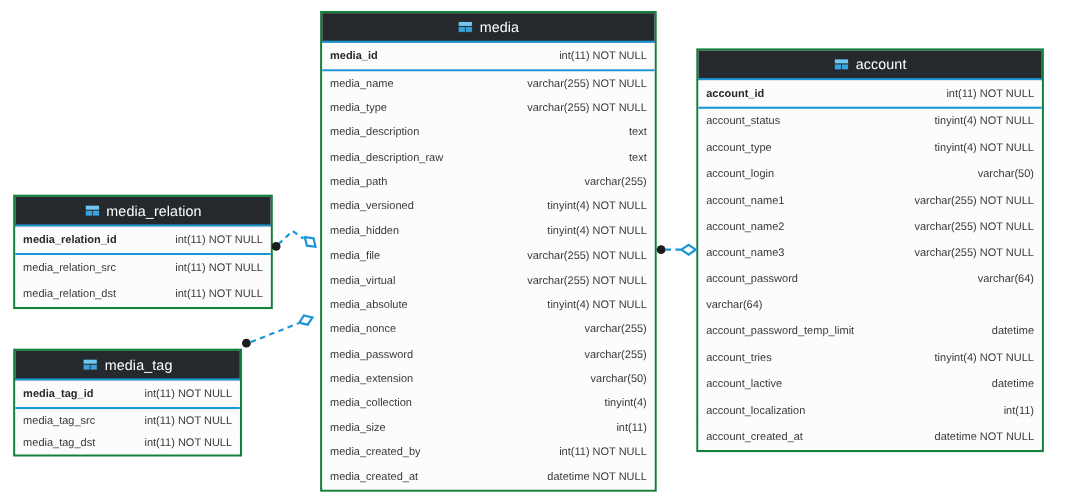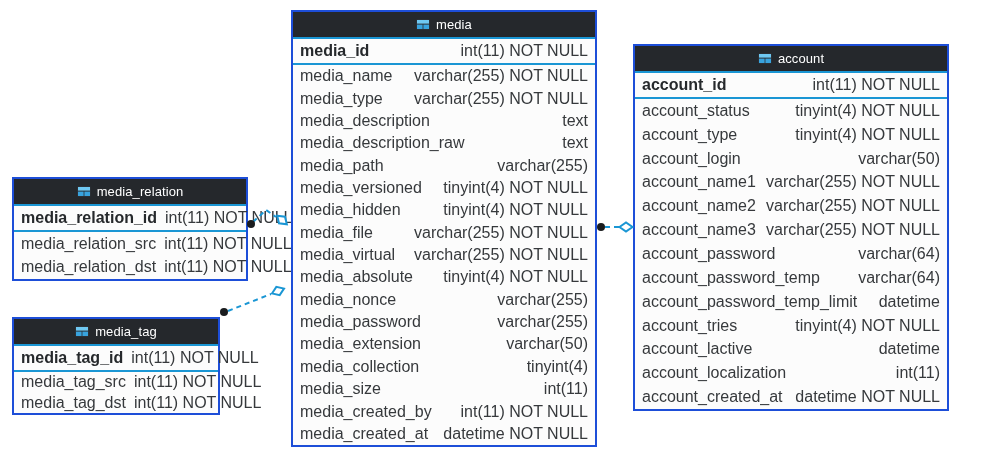--- a/index.html
+++ b/index.html
@@ -6,21 +6,21 @@
   .canvas{
     position:relative;
     width:987px;height:455px;
     background:#ffffff;
     font-family:"Liberation Sans", sans-serif;
     overflow:hidden;
   }
   .dtable{
     position:absolute;
     background:#fcfcfc;
-    border:2px solid #1d4ed8;
+    border:2px solid #15803d;
     box-sizing:border-box;
     display:flex;
     flex-direction:column;
   }
   .thead{
     flex:0 0 27px;
     box-sizing:border-box;
     background:#25282c;
     border-bottom:2px solid #1a96d4;
     color:#ffffff;
@@ -36,21 +36,21 @@
   .pkrow{
     flex:0 0 26px;
     box-sizing:border-box;
     border-bottom:2px solid #1a96d4;
   }
   .pkrow,.trow{
     display:flex;
     align-items:center;
     justify-content:space-between;
     padding:0 7px;
-    font-size:16px;
+    font-size:10px;
     color:#36393c;
     white-space:nowrap;
     background:#fcfcfc;
   }
   .pkrow .fname{font-weight:bold;color:#26292c;}
   .rows{flex:1 1 auto;display:flex;flex-direction:column;}
   .trow{flex:1 1 auto;}
   .fname{margin-right:8px;}
   .ftype{text-align:right;}
   
@@ -254,21 +254,20 @@
         </div>
         <div class="trow">
           <span class="fname">account_name3</span>
           <span class="ftype">varchar(255) NOT NULL</span>
         </div>
         <div class="trow">
           <span class="fname">account_password</span>
           <span class="ftype">varchar(64)</span>
         </div>
         <div class="trow">
-          <span class="fname">account_password_temp</span>
           <span class="ftype">varchar(64)</span>
         </div>
         <div class="trow">
           <span class="fname">account_password_temp_limit</span>
           <span class="ftype">datetime</span>
         </div>
         <div class="trow">
           <span class="fname">account_tries</span>
           <span class="ftype">tinyint(4) NOT NULL</span>
         </div>

